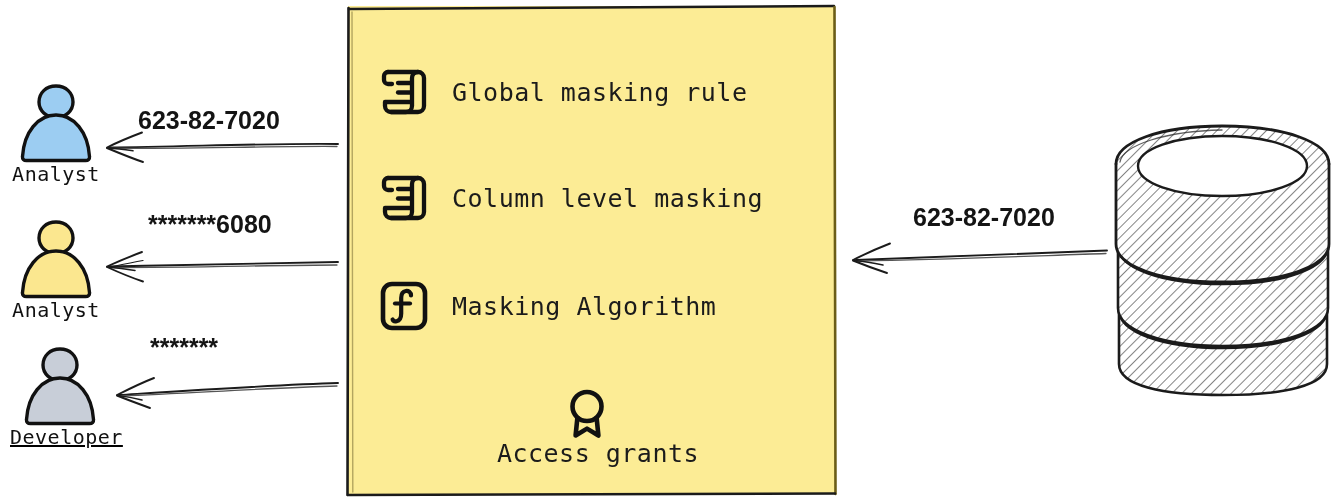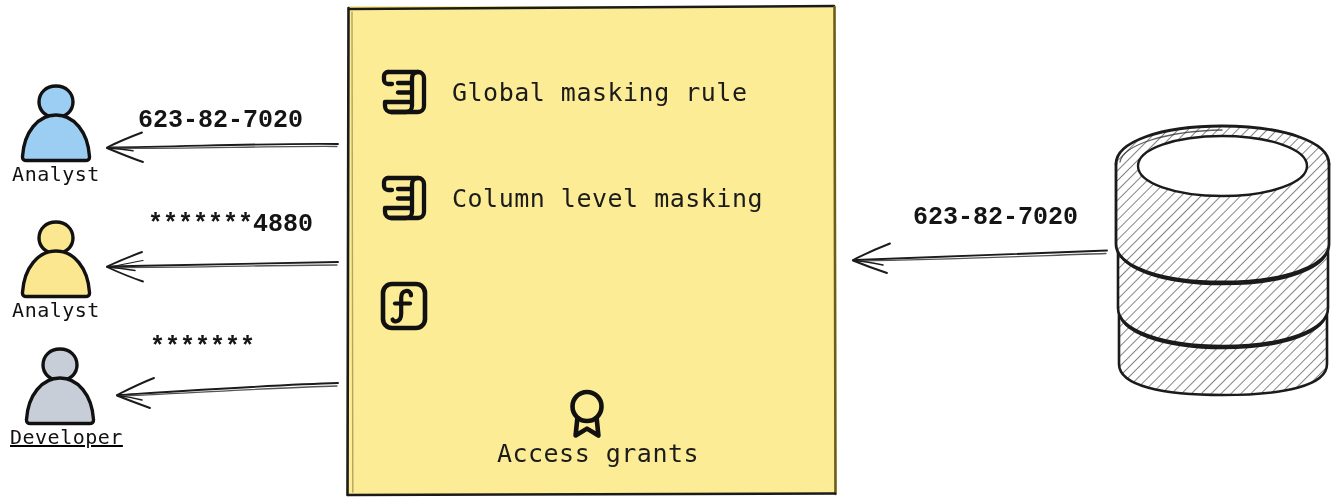--- a/index.html
+++ b/index.html
@@ -39,21 +39,21 @@
     margin-top: -2px;
     white-space: nowrap;
   }
 
   
   .arrow-wrap {
     position: absolute;
   }
   .arrow-label {
     position: absolute;
-    font-family: Liberation Mono, monospace;
+    font-family: Liberation Sans, sans-serif;
     font-size: 25px;
     font-weight: 700;
     color: #141414;
     letter-spacing: 0px;
     white-space: nowrap;
   }
 
   
   #policy-panel {
     position: absolute;
@@ -145,21 +145,21 @@
 
   <div class="arrow-wrap" style="left:100px; top:232px; width:240px; height:60px;">
     <svg width="240" height="60" viewBox="0 0 240 60">
       <path d="M238 30 C180 30.5 92 33 9 34.5" fill="none" stroke="#1b1b1b" stroke-width="1.9" stroke-linecap="round"></path>
       <path d="M237 33 C178 33.2 93 35.5 10 35.6" fill="none" stroke="#555555" stroke-width="1.3" stroke-linecap="round"></path>
       <path d="M7 34.5 C18 29.5 30 24.5 42 20" fill="none" stroke="#1b1b1b" stroke-width="1.9" stroke-linecap="round"></path>
       <path d="M7 35 C19 40.5 31 45.5 43 49.5" fill="none" stroke="#1b1b1b" stroke-width="1.9" stroke-linecap="round"></path>
       <path d="M8 35 C17 35.8 26 37 35 38.5" fill="none" stroke="#1b1b1b" stroke-width="1.5" stroke-linecap="round"></path>
       <path d="M9 35.4 C20 33 31 30.5 43 28.5" fill="none" stroke="#1b1b1b" stroke-width="1.2" stroke-linecap="round"></path>
     </svg>
-    <div class="arrow-label" style="left:48px; top:-22px;">*******4880</div>
+    <div class="arrow-label" style="left:48px; top:-22px;">*******6080</div>
   </div>
 
   <div class="arrow-wrap" style="left:110px; top:355px; width:230px; height:60px;">
     <svg width="230" height="60" viewBox="0 0 230 60">
       <path d="M228 28 C172 29.5 88 35 9 40" fill="none" stroke="#1b1b1b" stroke-width="1.9" stroke-linecap="round"></path>
       <path d="M227 31 C170 32.5 90 37.5 11 41" fill="none" stroke="#555555" stroke-width="1.3" stroke-linecap="round"></path>
       <path d="M7 40 C19 34 31 28 44 23" fill="none" stroke="#1b1b1b" stroke-width="1.9" stroke-linecap="round"></path>
       <path d="M7 40.5 C18 45 29 49 40 53" fill="none" stroke="#1b1b1b" stroke-width="1.9" stroke-linecap="round"></path>
       <path d="M8 40.5 C16 41.5 24 43 32 45" fill="none" stroke="#1b1b1b" stroke-width="1.5" stroke-linecap="round"></path>
     </svg>
@@ -189,20 +189,21 @@
       </svg>
       <span class="policy-text">Column level masking</span>
     </div>
 
     <div class="policy-row" style="top:274px;">
       <svg class="policy-icon" viewBox="0 0 52 52">
         <rect x="5" y="4" width="42" height="44" rx="9" ry="9" fill="none" stroke="#111111" stroke-width="4.6"></rect>
         <path d="M33 15.5 C33 12.4 30.6 10.6 27.8 11 C24.6 11.5 23.2 14.2 23.2 18 L23.2 33.5 C23.2 37.6 21.6 40.6 18.6 41.2 C16.6 41.6 15 40.8 14.6 39.4" fill="none" stroke="#111111" stroke-width="4.2" stroke-linecap="round"></path>
         <line x1="17" y1="23.5" x2="32" y2="23.5" stroke="#111111" stroke-width="4.2" stroke-linecap="round"></line>
       </svg>
+      <span class="policy-text">Masking Algorithm</span>
     </div>
 
     <div class="policy-row" style="top:381px;flex-direction:column;">
       <svg class="policy-icon" viewBox="0 0 52 52">
         <circle cx="26" cy="19.5" r="14.5" fill="none" stroke="#111111" stroke-width="4.6"></circle>
         <path d="M16.4 30.8 L14.6 48.5 L26 41.6 L37.4 48.5 L35.6 30.8" fill="none" stroke="#111111" stroke-width="4.6" stroke-linejoin="round" stroke-linecap="round"></path>
       </svg>
       <span class="policy-text">Access grants</span>
     </div>
   </div>

